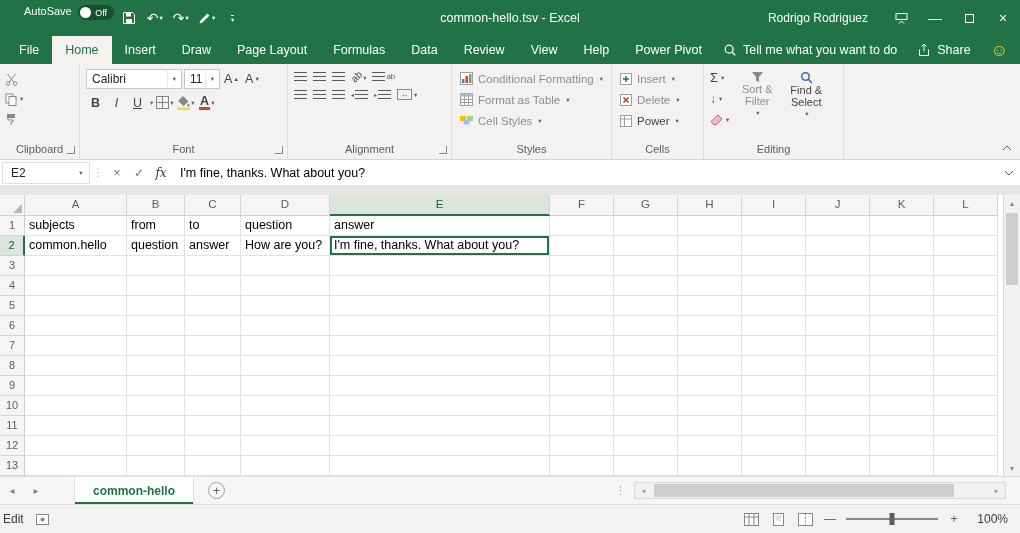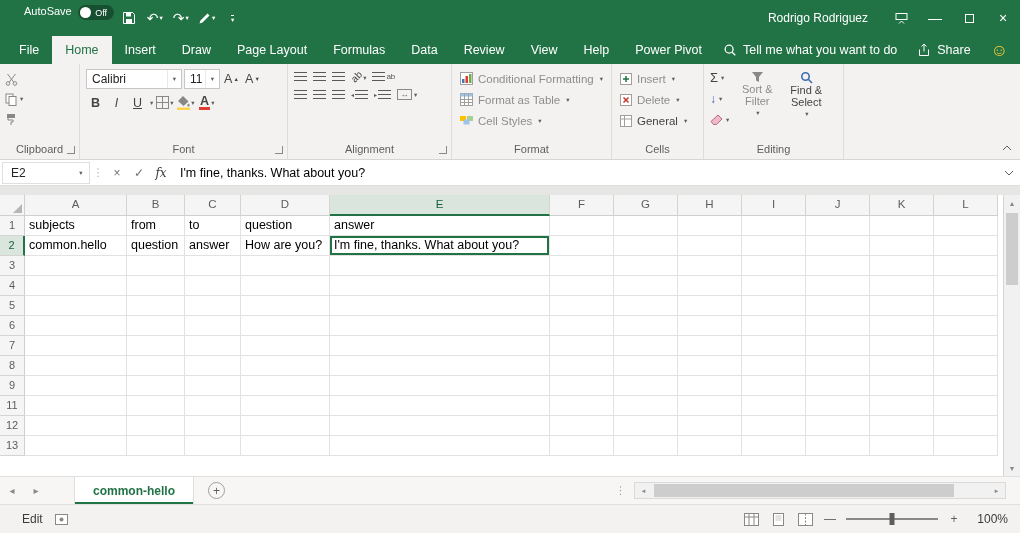--- a/index.html
+++ b/index.html
@@ -131,21 +131,21 @@
   .stab::after { content:""; position:absolute; left:0; right:0; bottom:0; height:2px; background:#217346; }
   .addsheet { width:17px; height:17px; border:1px solid #a19f9d; border-radius:50%; display:flex; align-items:center; justify-content:center; color:#605e5c; font-size:12px; margin-left:14px; line-height:1; }
   .sb-dots { margin-left:auto; color:#a19f9d; font-size:11px; padding:0 8px; }
   .hscroll { width:372px; height:17px; display:flex; margin-right:14px; background:#f1f1f1; border:1px solid #dcdad8; }
   .hs-btn { width:17px; display:flex; align-items:center; justify-content:center; font-size:7px; color:#8a8886; }
   .hs-track { flex:1; position:relative; }
   .hs-thumb { position:absolute; top:1px; bottom:1px; left:2px; width:300px; background:#cdcdcd; }
 
   
   .statusbar { height:29px; background:#f3f2f1; border-top:1px solid #e1dfdd; display:flex; align-items:center; }
-  .sb-mode { margin-left:22px; font-size:12px; color:#3b3a39; }
+  .sb-mode { margin-left:3px; font-size:12px; color:#3b3a39; }
   .macro { margin-left:12px; display:flex; align-items:center; }
   .sb-right { margin-left:auto; display:flex; align-items:center; gap:9px; padding-right:12px; }
   .view-ico { width:18px; height:18px; display:flex; align-items:center; justify-content:center; }
   .zoom-sign { font-size:12px; color:#605e5c; width:14px; text-align:center; }
   .zoom-track { width:92px; height:2px; background:#8a8886; position:relative; }
   .zoom-thumb { position:absolute; left:50%; top:-5px; transform:translateX(-50%); width:5px; height:12px; background:#605e5c; }
   .zoom-label { width:38px; text-align:right; font-size:12px; color:#3b3a39; }
 </style>
 </head>
 <body>
@@ -177,20 +177,21 @@
       <span class="qat-btn">
         <svg width="13" height="13" viewBox="0 0 13 13">
             <path d="M9.5 1.5l2 2-7 7-3 1 1-3z" fill="#fff"></path>
           </svg>
         <span class="qat-caret">▾</span>
       </span>
       <span class="qat-btn">
           <span class="qat-line">▾</span>
         </span>
     </div>
+    <div class="tb-title">common-hello.tsv - Excel</div>
     <div class="tb-right">
       <span class="tb-user">Rodrigo Rodriguez</span>
       <span class="tb-btn">
         <svg width="15" height="15" viewBox="0 0 15 15" fill="none" stroke="#fff">
             <rect x="2" y="2.5" width="11" height="6"></rect>
             <path d="M5 12.5l2.5-2.5 2.5 2.5"></path>
           </svg>
       </span>
       <span class="tb-btn">
           <span>—</span>
@@ -375,21 +376,21 @@
         <div class="stack-item">
           <svg width="13" height="13" viewBox="0 0 13 13">
               <rect x="0" y="2" width="6" height="5" fill="#ffc000"></rect>
               <rect x="7" y="2" width="6" height="5" fill="#a9d18e"></rect>
               <rect x="3.5" y="5.5" width="6" height="5" fill="#9dc3e6"></rect>
             </svg>
           <span class="lbl">Cell Styles</span>
           <span class="caret8">▾</span>
         </div>
       </div>
-      <div class="grp-label">Format</div>
+      <div class="grp-label">Styles</div>
     </div>
 
     <div class="grp grp-cells">
       <div class="gc gc-stack">
         <div class="stack-item">
           <svg width="12" height="12" viewBox="0 0 12 12">
               <rect x="0.5" y="0.5" width="11" height="11" fill="#fff" stroke="#a19f9d"></rect>
               <path d="M6 3v6M3 6h6" stroke="#217346" stroke-width="1.5"></path>
             </svg>
           <span class="lbl">Insert</span>
@@ -401,21 +402,21 @@
               <path d="M3.5 3.5l5 5M8.5 3.5l-5 5" stroke="#c0392b" stroke-width="1.5"></path>
             </svg>
           <span class="lbl">Delete</span>
           <span class="caret8">▾</span>
         </div>
         <div class="stack-item">
           <svg width="12" height="12" viewBox="0 0 12 12">
               <rect x="0.5" y="0.5" width="11" height="11" fill="#fff" stroke="#a19f9d"></rect>
               <path d="M0.5 4h11M4.5 0.5v11" stroke="#a19f9d"></path>
             </svg>
-          <span class="lbl dark">General</span>
+          <span class="lbl dark">Power</span>
           <span class="caret8">▾</span>
         </div>
       </div>
       <div class="grp-label">Cells</div>
     </div>
 
     <div class="grp grp-editing">
       <div class="gc gc-edit">
         <div class="ecol">
           <span class="ebtn">
@@ -632,20 +633,35 @@
           <div class="g-cell" style="width: 220px;"></div>
           <div class="g-cell" style="width: 64px;"></div>
           <div class="g-cell" style="width: 64px;"></div>
           <div class="g-cell" style="width: 64px;"></div>
           <div class="g-cell" style="width: 64px;"></div>
           <div class="g-cell" style="width: 64px;"></div>
           <div class="g-cell" style="width: 64px;"></div>
           <div class="g-cell" style="width: 64px;"></div>
         </div>
         <div class="g-row">
+          <div class="g-rowhead">10</div>
+          <div class="g-cell" style="width: 102px;"></div>
+          <div class="g-cell" style="width: 58px;"></div>
+          <div class="g-cell" style="width: 56px;"></div>
+          <div class="g-cell" style="width: 89px;"></div>
+          <div class="g-cell" style="width: 220px;"></div>
+          <div class="g-cell" style="width: 64px;"></div>
+          <div class="g-cell" style="width: 64px;"></div>
+          <div class="g-cell" style="width: 64px;"></div>
+          <div class="g-cell" style="width: 64px;"></div>
+          <div class="g-cell" style="width: 64px;"></div>
+          <div class="g-cell" style="width: 64px;"></div>
+          <div class="g-cell" style="width: 64px;"></div>
+        </div>
+        <div class="g-row">
           <div class="g-rowhead">11</div>
           <div class="g-cell" style="width: 102px;"></div>
           <div class="g-cell" style="width: 58px;"></div>
           <div class="g-cell" style="width: 56px;"></div>
           <div class="g-cell" style="width: 89px;"></div>
           <div class="g-cell" style="width: 220px;"></div>
           <div class="g-cell" style="width: 64px;"></div>
           <div class="g-cell" style="width: 64px;"></div>
           <div class="g-cell" style="width: 64px;"></div>
           <div class="g-cell" style="width: 64px;"></div>

